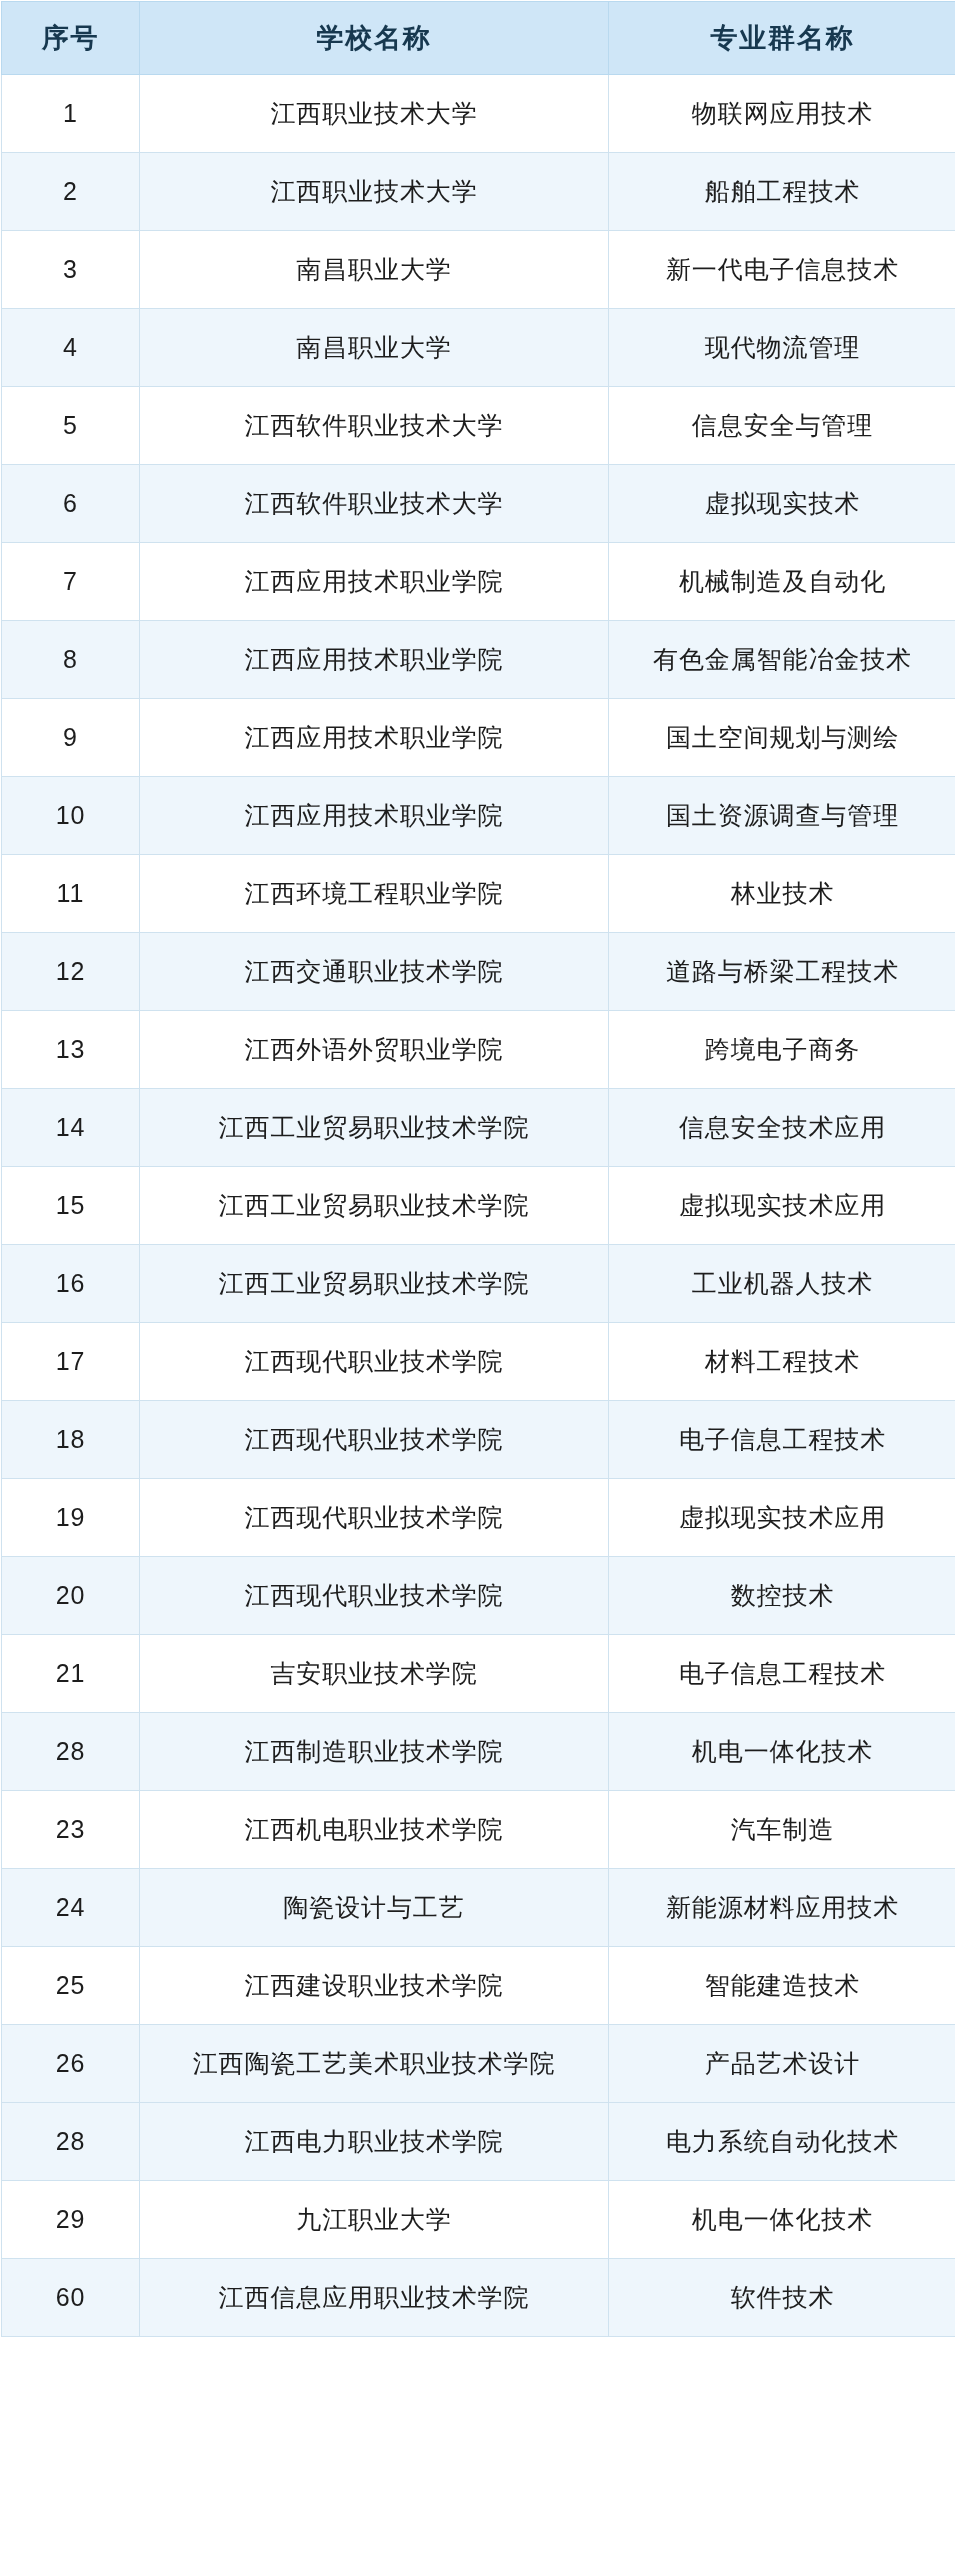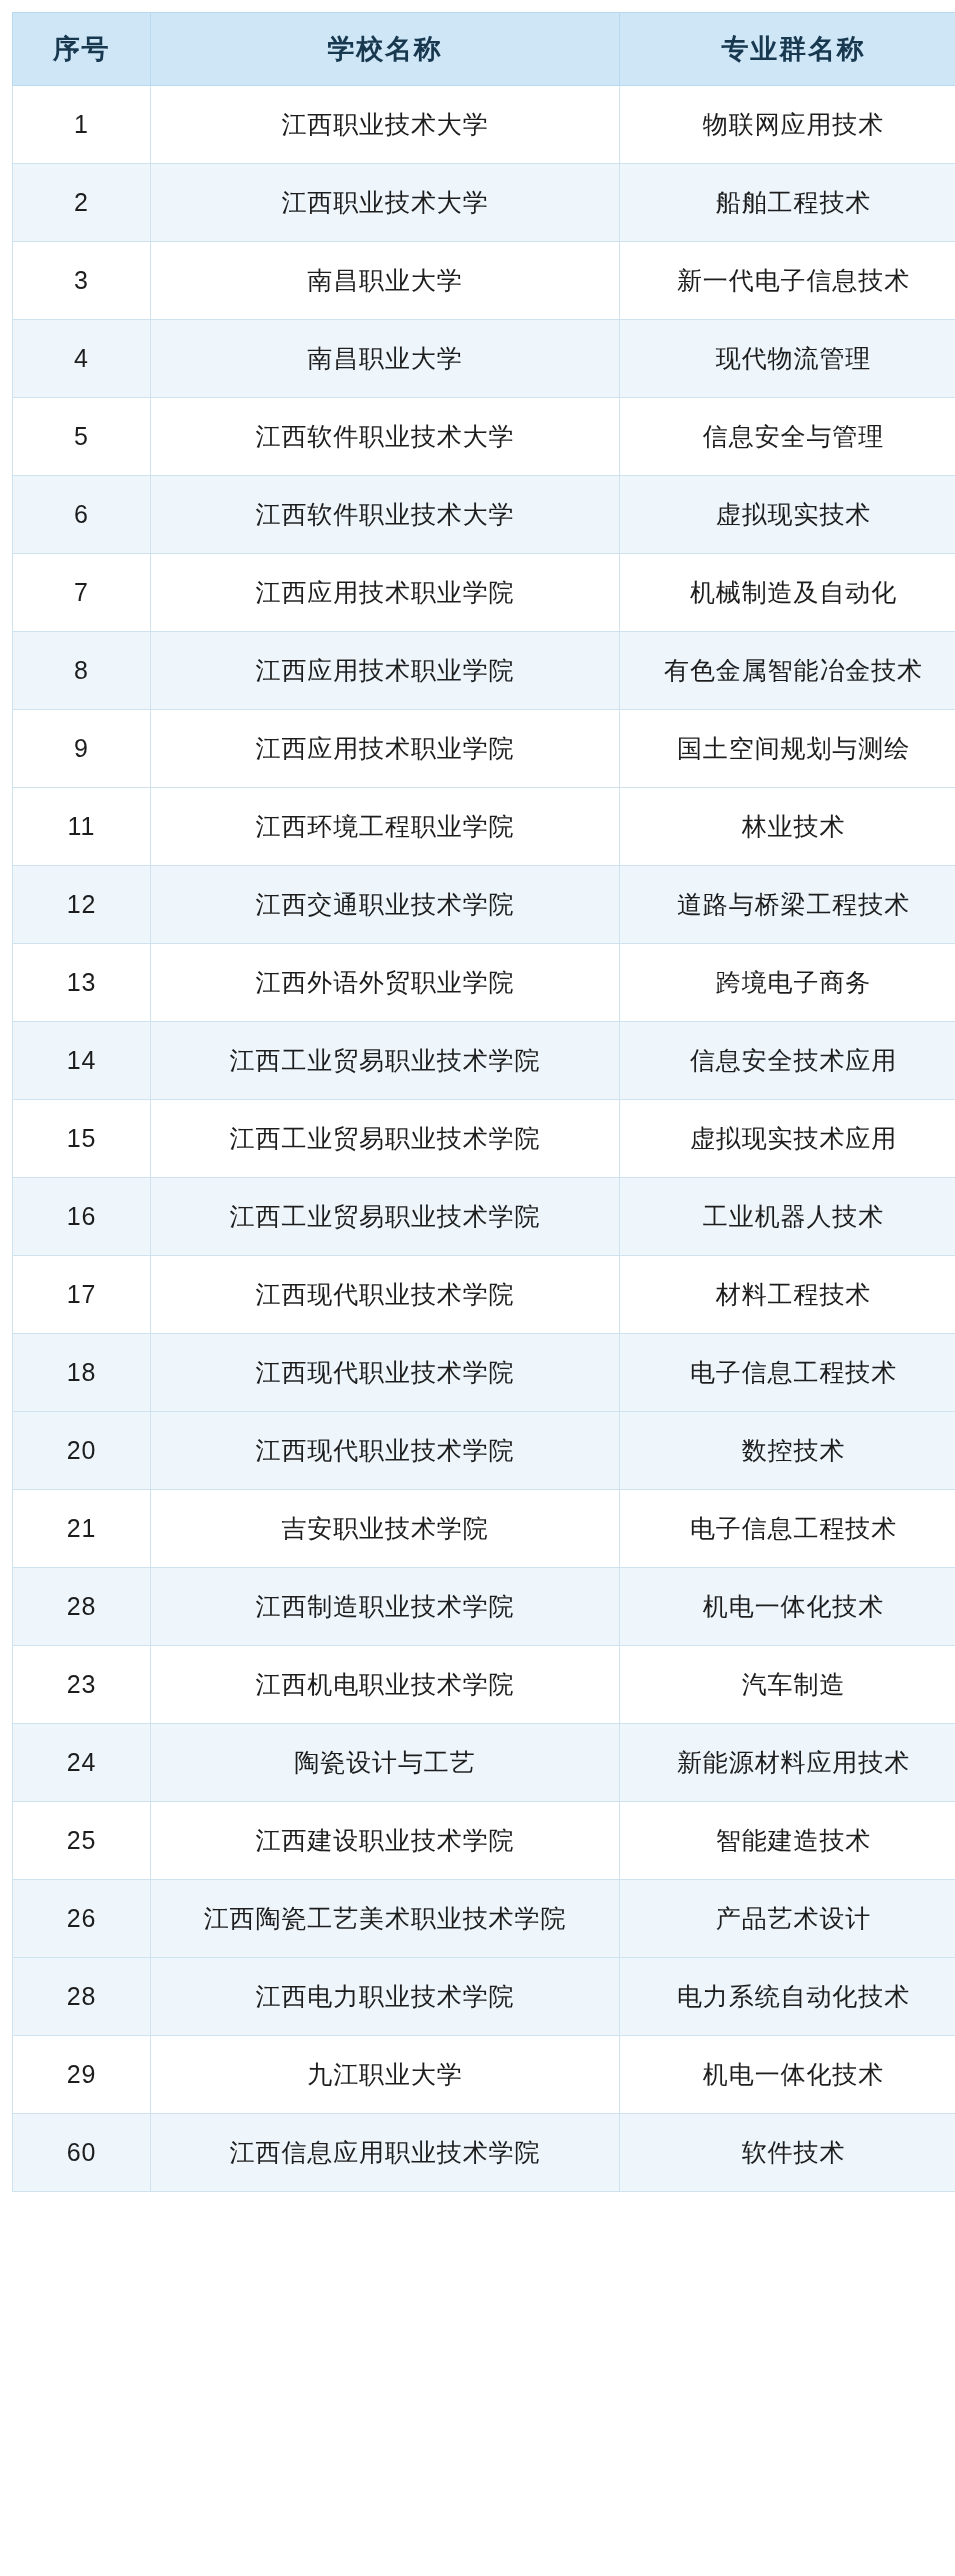--- a/index.html
+++ b/index.html
@@ -7,21 +7,21 @@
     padding: 0;
     background: #ffffff;
   }
   body {
     width: 956px;
     font-family: "Liberation Sans", "DejaVu Sans", sans-serif;
   }
   .table-wrap {
     width: 956px;
     box-sizing: border-box;
-    padding: 12px;
+    padding: 1px;
   }
   table.data-table {
     border-collapse: collapse;
     width: 956px;
     table-layout: fixed;
   }
   table.data-table col.c0 { width: 138px; }
   table.data-table col.c1 { width: 469px; }
   table.data-table col.c2 { width: 348px; }
 
@@ -112,20 +112,25 @@
         <tr class="even">
           <td class="idx">8</td>
           <td>江西应用技术职业学院</td>
           <td>有色金属智能冶金技术</td>
         </tr>
         <tr class="odd">
           <td class="idx">9</td>
           <td>江西应用技术职业学院</td>
           <td>国土空间规划与测绘</td>
         </tr>
+        <tr class="even">
+          <td class="idx">10</td>
+          <td>江西应用技术职业学院</td>
+          <td>国土资源调查与管理</td>
+        </tr>
         <tr class="odd">
           <td class="idx">11</td>
           <td>江西环境工程职业学院</td>
           <td>林业技术</td>
         </tr>
         <tr class="even">
           <td class="idx">12</td>
           <td>江西交通职业技术学院</td>
           <td>道路与桥梁工程技术</td>
         </tr>
@@ -152,20 +157,25 @@
         <tr class="odd">
           <td class="idx">17</td>
           <td>江西现代职业技术学院</td>
           <td>材料工程技术</td>
         </tr>
         <tr class="even">
           <td class="idx">18</td>
           <td>江西现代职业技术学院</td>
           <td>电子信息工程技术</td>
         </tr>
+        <tr class="odd">
+          <td class="idx">19</td>
+          <td>江西现代职业技术学院</td>
+          <td>虚拟现实技术应用</td>
+        </tr>
         <tr class="even">
           <td class="idx">20</td>
           <td>江西现代职业技术学院</td>
           <td>数控技术</td>
         </tr>
         <tr class="odd">
           <td class="idx">21</td>
           <td>吉安职业技术学院</td>
           <td>电子信息工程技术</td>
         </tr>

